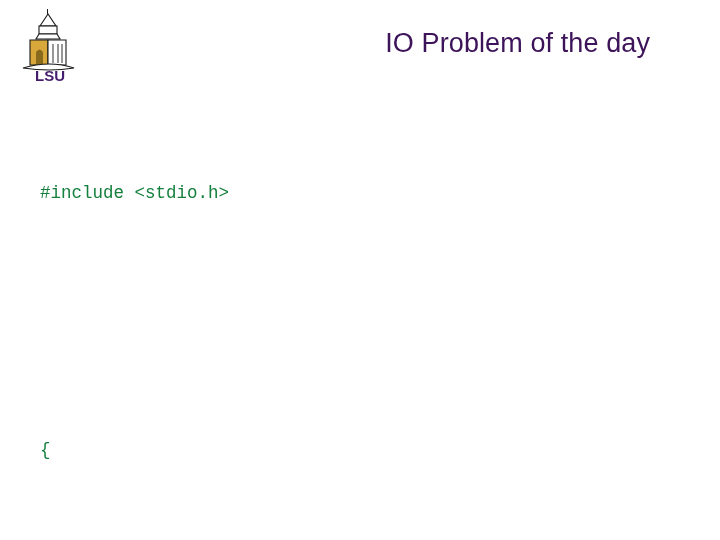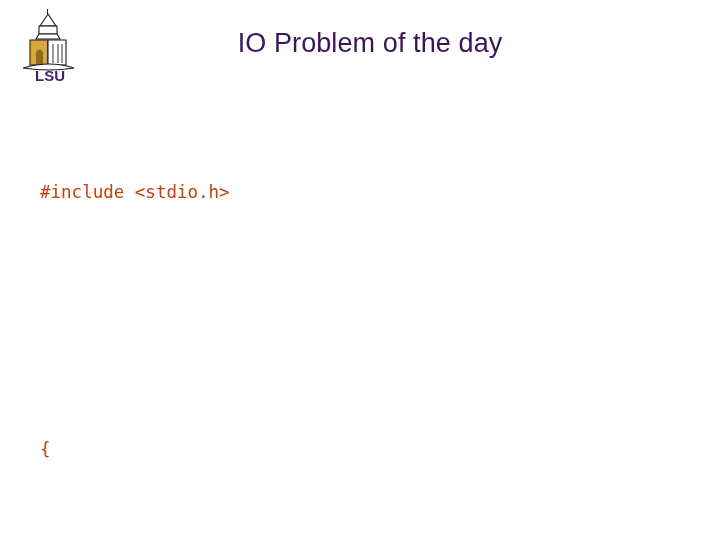--- a/index.html
+++ b/index.html
@@ -25,21 +25,21 @@
     height: 76px;
   }
   .lsu-logo svg { display: block; }
 
   
   .slide-title {
     position: absolute;
     left: 90px;
     top: 28px;
     width: 560px;
-    text-align: center;
+    text-align: right;
     font-family: "Liberation Sans", sans-serif;
     font-size: 27px;
     font-weight: 400;
     color: #3d1359;
     letter-spacing: 0.1px;
     white-space: nowrap;
   }
 
   
   .code-block {
@@ -49,21 +49,21 @@
     width: 660px;
     font-family: "DejaVu Sans Mono", "Liberation Mono", monospace;
     font-size: 17.5px;
     line-height: 28.6px;
     color: #000000;
     white-space: pre;
     letter-spacing: 0px;
   }
   .code-line { display: block; height: 28.6px; }
   .code-line.blank { height: 28.6px; }
-  .tok-plain { color: #c2410c; }
+  .tok-plain { color: #15803d; font-family: Liberation Mono, monospace; }
 
   
   .footer { position: absolute; left: 0; bottom: 0; width: 720px; height: 56px; }
 </style>
 </head>
 <body>
 
 <div class="lsu-logo">
   <svg width="72" height="76" viewBox="0 0 72 76" xmlns="http://www.w3.org/2000/svg">
 

